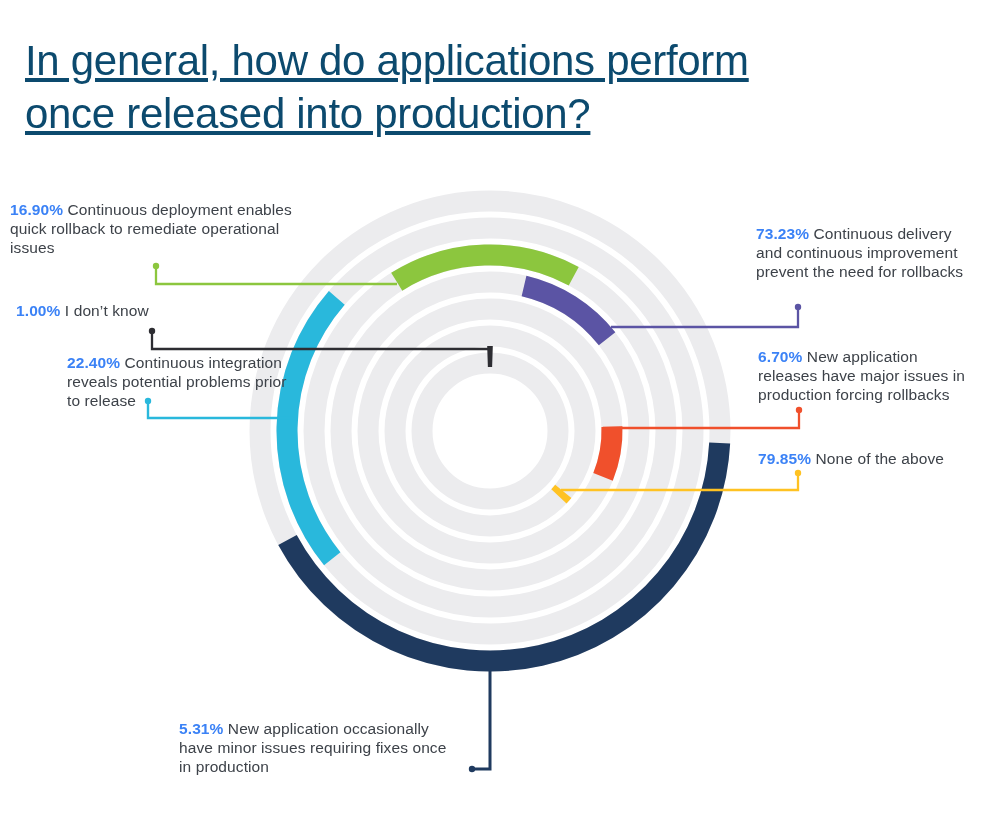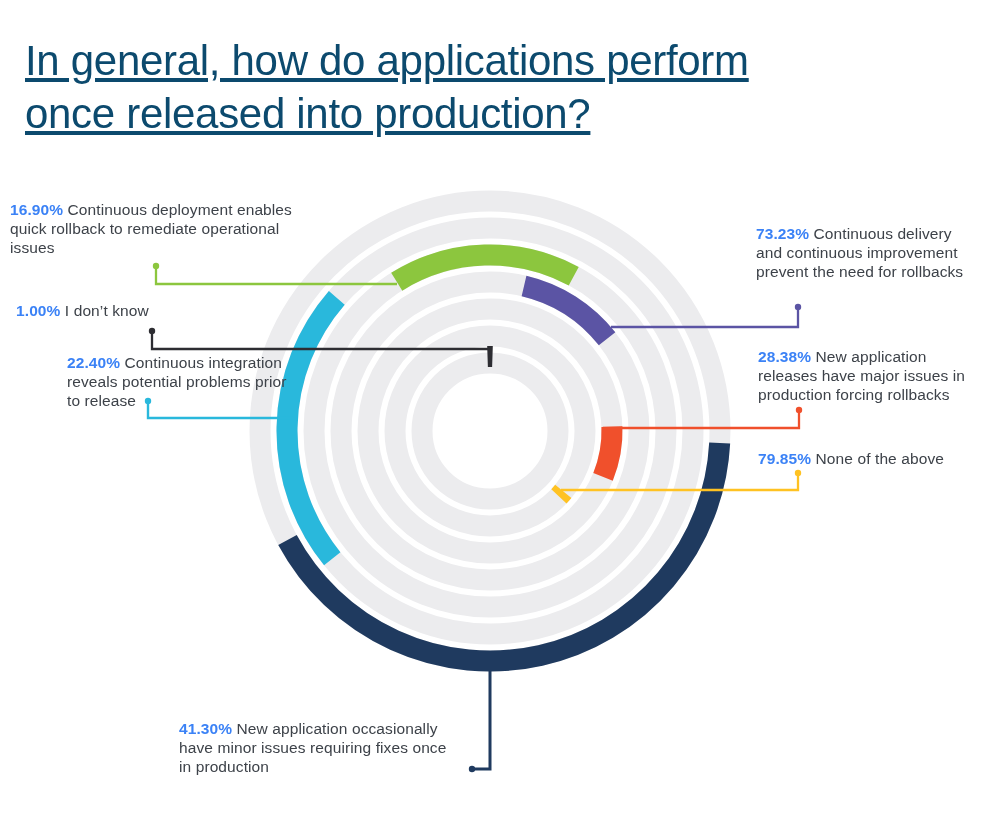--- a/index.html
+++ b/index.html
@@ -52,17 +52,17 @@
       <polyline points="798,473 798,490 561,490" fill="none" stroke="#ffc222" stroke-width="2.3" stroke-linejoin="miter"></polyline>
       <circle cx="798" cy="473" r="3.2" fill="#ffc222"></circle>
       <polyline points="472,769 490,769 490,671" fill="none" stroke="#1f3a5f" stroke-width="3" stroke-linejoin="miter"></polyline>
       <circle cx="472" cy="769" r="3.2" fill="#1f3a5f"></circle>
     </svg>
   <div id="labels">
       <div class="seg-label" style="left: 10px; top: 200px; width: 330px;"><b>16.90%</b> Continuous deployment enables<br>quick rollback to remediate operational<br>issues</div>
       <div class="seg-label" style="left: 16px; top: 301px; width: 300px;"><b>1.00%</b> I don’t know</div>
       <div class="seg-label" style="left: 23px; top: 353px; width: 260px; margin-left: 44px;"><b>22.40%</b> Continuous integration<br>reveals potential problems prior<br>to release</div>
       <div class="seg-label" style="left: 756px; top: 224px; width: 232px;"><b>73.23%</b> Continuous delivery<br>and continuous improvement<br>prevent the need for rollbacks</div>
-      <div class="seg-label" style="left: 758px; top: 347px; width: 232px;"><b>28.38%</b> New application<br>releases have major issues in<br>production forcing rollbacks</div>
+      <div class="seg-label" style="left: 758px; top: 347px; width: 232px;"><b>6.70%</b> New application<br>releases have major issues in<br>production forcing rollbacks</div>
       <div class="seg-label" style="left: 758px; top: 449px; width: 230px;"><b>79.85%</b> None of the above</div>
-      <div class="seg-label" style="left: 179px; top: 719px; width: 330px;"><b>41.30%</b> New application occasionally<br>have minor issues requiring fixes once<br>in production</div>
+      <div class="seg-label" style="left: 179px; top: 719px; width: 330px;"><b>5.31%</b> New application occasionally<br>have minor issues requiring fixes once<br>in production</div>
     </div>
 </main>
 
 </body></html>

